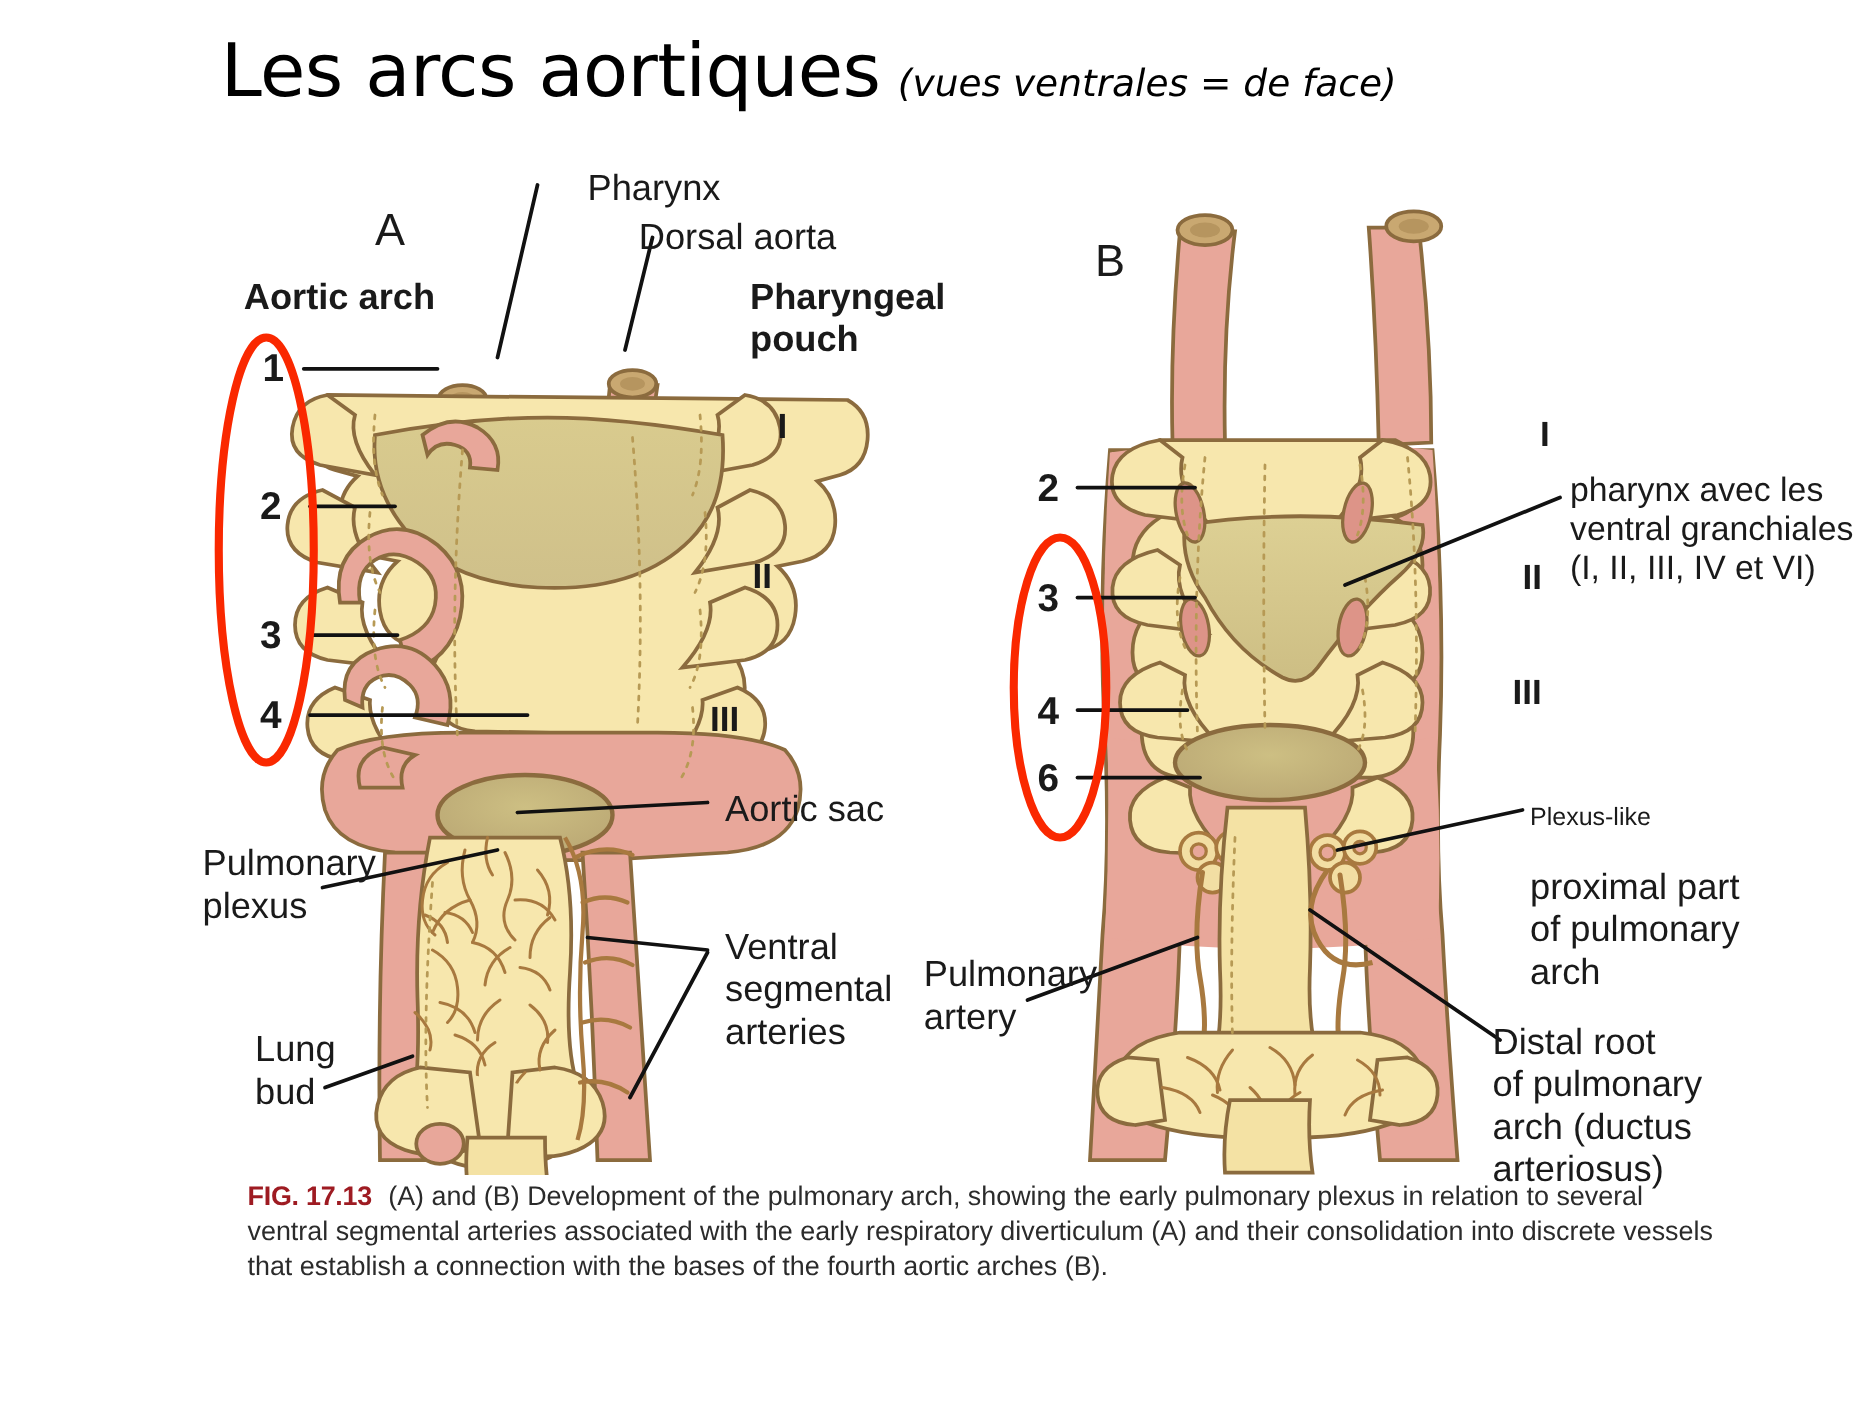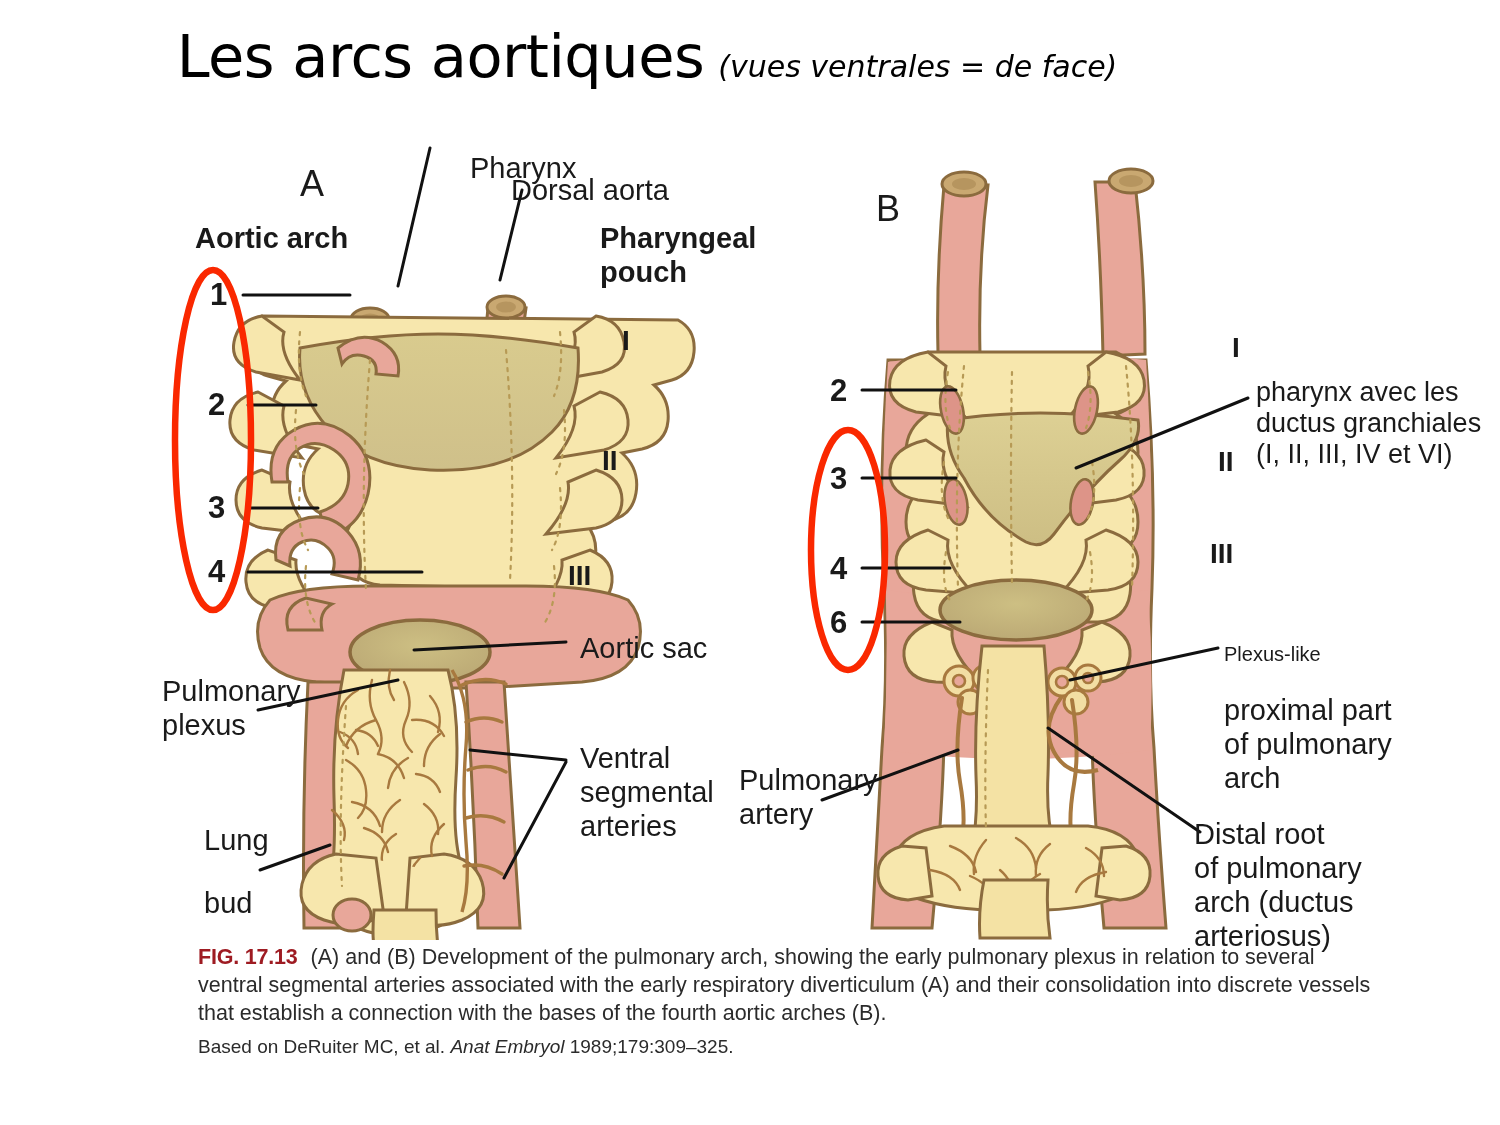--- a/index.html
+++ b/index.html
@@ -490,68 +490,65 @@
 
 <div class="lbl panel" style="left:300px; top:163px;">A</div>
 
 <div class="lbl bold" style="left:163px; top:222px; font-size:29px;">Aortic arch</div>
 
 <div class="lbl num" style="left:210px; top:277px;">1</div>
 <div class="lbl num" style="left:208px; top:387px;">2</div>
 <div class="lbl num" style="left:208px; top:490px;">3</div>
 <div class="lbl num" style="left:208px; top:554px;">4</div>
 
-<div class="lbl" style="left:470px; top:135px; font-size:29px;margin-top:17px;">Pharynx</div>
+<div class="lbl" style="left:470px; top:135px; font-size:29px;">Pharynx</div>
 <div class="lbl" style="left:511px; top:174px; font-size:29px;">Dorsal aorta</div>
 
 <div class="lbl bold" style="left:568px; top:222px; font-size:29px;">Pharyngeal</div>
 <div class="lbl bold" style="left:568px; top:256px; font-size:29px;">pouch</div>
 
 <div class="lbl roman" style="left:622px; top:325px;">I</div>
 <div class="lbl roman" style="left:602px; top:445px;">II</div>
 <div class="lbl roman" style="left:568px; top:560px;">III</div>
 
 <div class="lbl" style="left:580px; top:632px; font-size:29px;">Aortic sac</div>
 
 <div class="lbl" style="left:162px; top:675px; font-size:29px;">Pulmonary</div>
 <div class="lbl" style="left:162px; top:709px; font-size:29px;">plexus</div>
 
 <div class="lbl" style="left:204px; top:824px; font-size:29px;">Lung</div>
-<div class="lbl" style="left:204px; top:858px; font-size:29px;margin-top:29px;">bud</div>
+<div class="lbl" style="left:204px; top:858px; font-size:29px;">bud</div>
 
 <div class="lbl" style="left:580px; top:742px; font-size:29px;">Ventral</div>
 <div class="lbl" style="left:580px; top:776px; font-size:29px;">segmental</div>
 <div class="lbl" style="left:580px; top:810px; font-size:29px;">arteries</div>
 
 <div class="lbl panel" style="left:876px; top:188px;">B</div>
 
 <div class="lbl num" style="left:830px; top:373px;">2</div>
 <div class="lbl num" style="left:830px; top:461px;">3</div>
 <div class="lbl num" style="left:830px; top:551px;">4</div>
 <div class="lbl num" style="left:830px; top:605px;">6</div>
 
 <div class="lbl roman" style="left:1232px; top:332px;">I</div>
 <div class="lbl roman" style="left:1218px; top:446px;">II</div>
 <div class="lbl roman" style="left:1210px; top:538px;">III</div>
 
 <div class="lbl" style="left:1256px; top:377px; font-size:27px;">pharynx avec les</div>
-<div class="lbl" style="left:1256px; top:408px; font-size:27px;">ductus granchiales</div>
+<div class="lbl" style="left:1256px; top:408px; font-size:27px;">ventral granchiales</div>
 <div class="lbl" style="left:1256px; top:439px; font-size:27px;">(I, II, III, IV et VI)</div>
 
 <div class="lbl" style="left:739px; top:764px; font-size:29px;">Pulmonary</div>
 <div class="lbl" style="left:739px; top:798px; font-size:29px;">artery</div>
 
 <div class="lbl" style="left:1224px; top:643px; font-size:20px;">Plexus-like</div>
 <div class="lbl" style="left:1224px; top:694px; font-size:29px;">proximal part</div>
 <div class="lbl" style="left:1224px; top:728px; font-size:29px;">of pulmonary</div>
 <div class="lbl" style="left:1224px; top:762px; font-size:29px;">arch</div>
 
 <div class="lbl" style="left:1194px; top:818px; font-size:29px;">Distal root</div>
 <div class="lbl" style="left:1194px; top:852px; font-size:29px;">of pulmonary</div>
 <div class="lbl" style="left:1194px; top:886px; font-size:29px;">arch (ductus</div>
 <div class="lbl" style="left:1194px; top:920px; font-size:29px;">arteriosus)</div>
 
 <div id="caption">
   <span id="caption-figno">FIG. 17.13</span><span>(A) and (B) Development of the pulmonary arch, showing the early pulmonary plexus in relation to several ventral segmental arteries associated with the early respiratory diverticulum (A) and their consolidation into discrete vessels that establish a connection with the bases of the fourth aortic arches (B).</span>
-  <div id="caption-source">
-    <span>Based on DeRuiter MC, et al. </span><span class="ital">Anat Embryol</span><span> 1989;179:309–325.</span>
-  </div>
 </div>
 
 </body></html>

